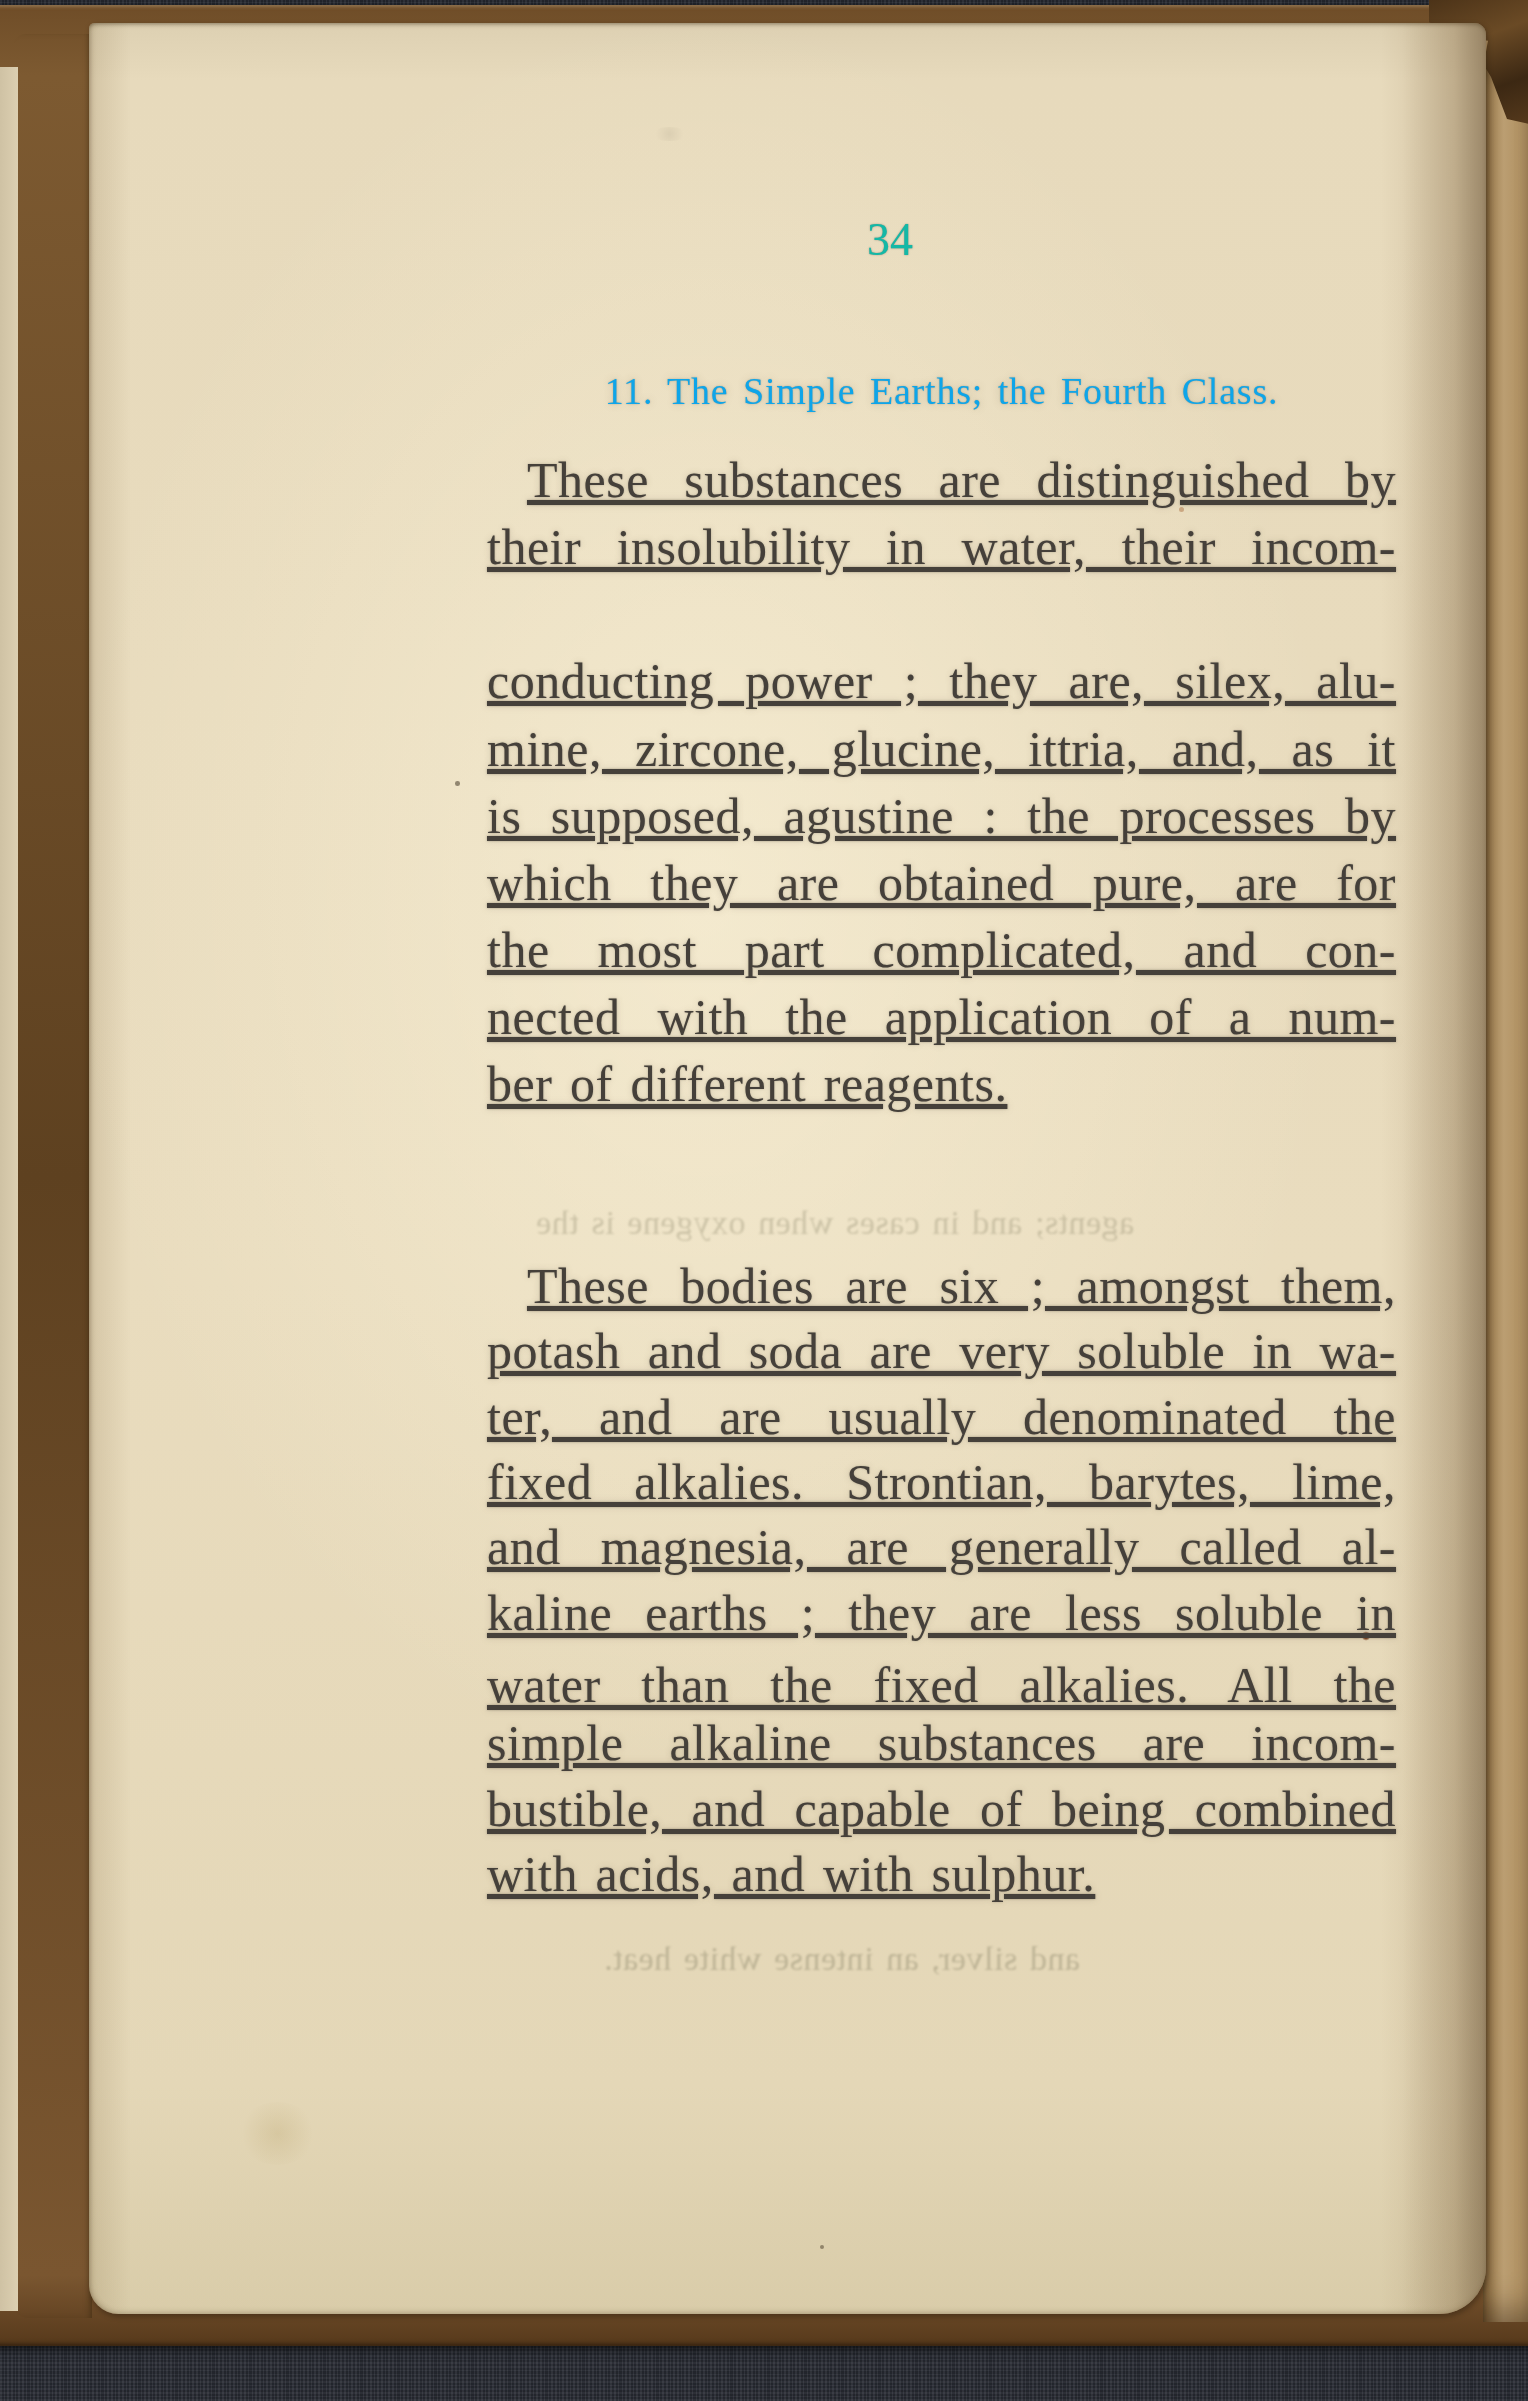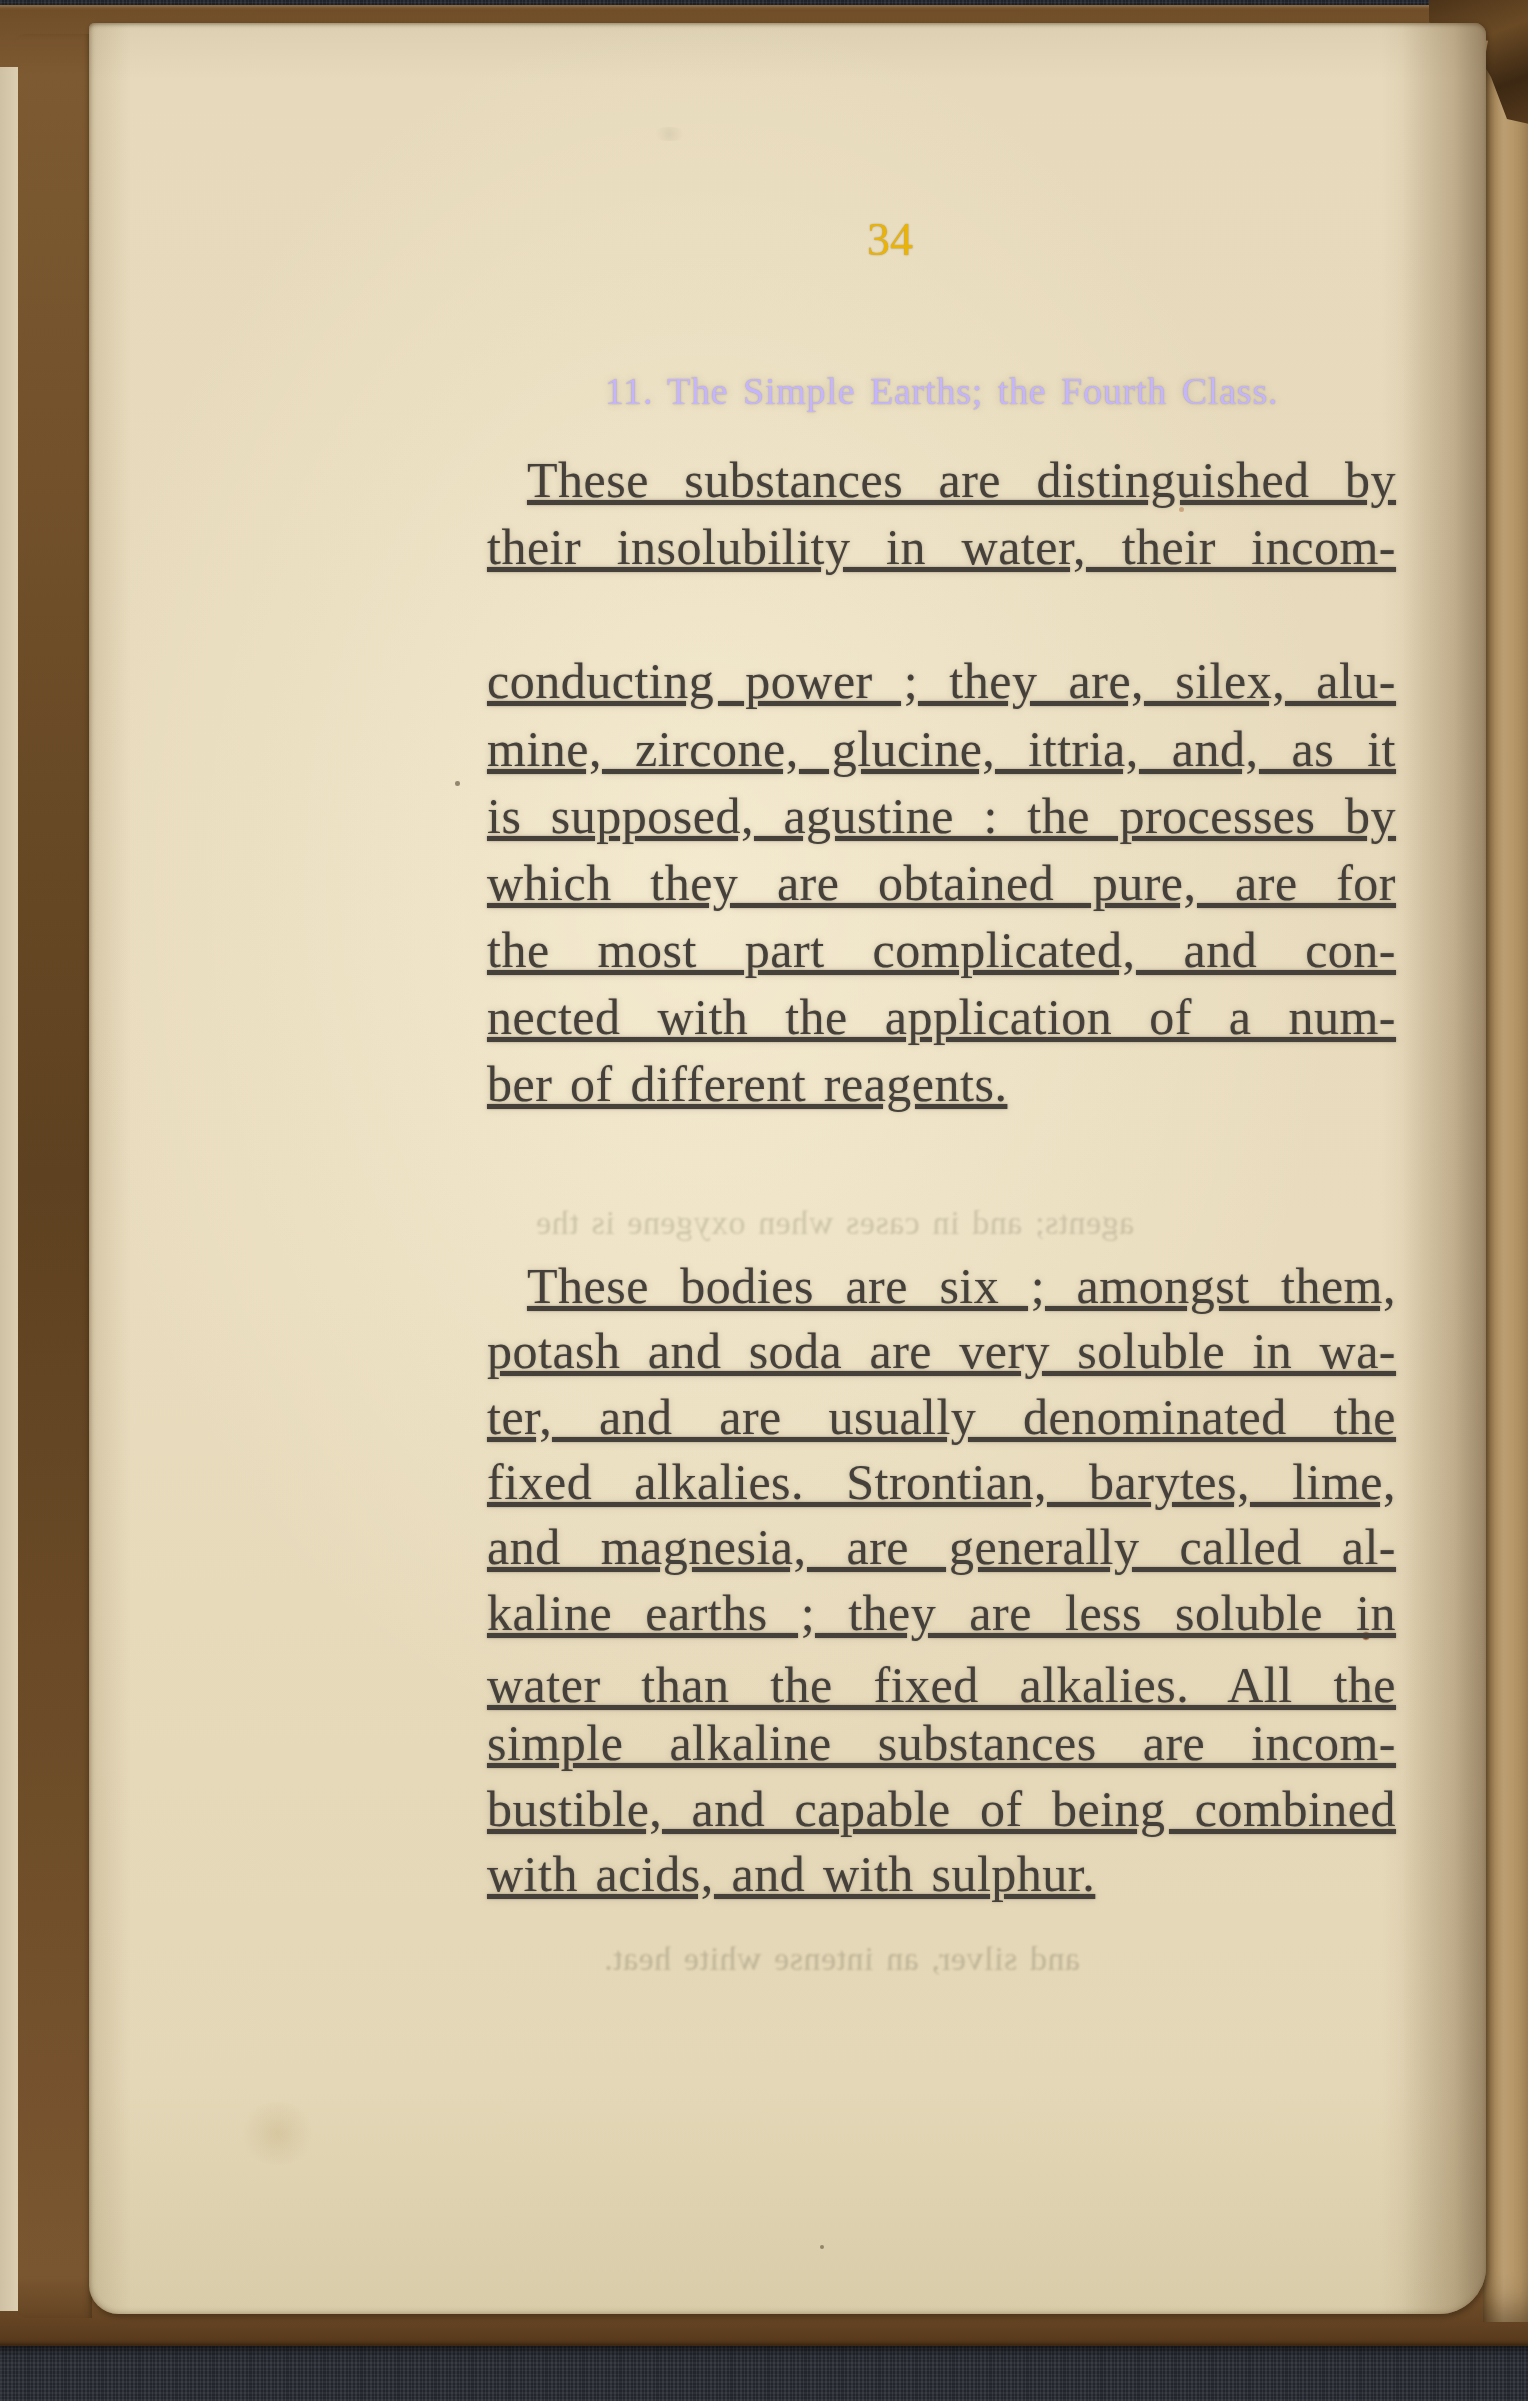--- a/index.html
+++ b/index.html
@@ -83,26 +83,26 @@
     font-size:50px; line-height:58px; letter-spacing:0.5px; word-spacing:4.7px;
     text-align:justify; text-align-last:justify; white-space:nowrap;
     text-shadow:0 0 1.6px rgba(72,64,50,.38), 0 0 7.4px rgba(90,80,60,.18);
     text-decoration:underline;
   }
   .bl.ind{padding-left:40px; width:869px;}
   .bl.last{text-align:left; text-align-last:left;}
   .heading{
     position:absolute; left:487px; width:909px;
     font-size:38px; line-height:45px; letter-spacing:0.8px; word-spacing:4.2px;
-    text-align:center; white-space:nowrap; color:#c4b5fd;
+    text-align:center; white-space:nowrap; color:#0ea5e9;
     text-shadow:0 0 1.6px rgba(72,64,50,.40), 0 0 8.4px rgba(90,80,60,.22);
   }
   .pageno{
     position:absolute; left:816px; top:213px; width:148px;
-    font-size:46px; line-height:53px; text-align:center; color:#eab308;
+    font-size:46px; line-height:53px; text-align:center; color:#14b8a6;
     text-shadow:0 0 1.6px rgba(60,54,44,.5);
   }
   .ghost{
     position:absolute; transform:scaleX(-1);
     font-size:34px; line-height:42px; white-space:nowrap; text-align:center;
     color:#8a8468; opacity:.34; filter:blur(1.3px); letter-spacing:0.5px; word-spacing:3.2px;
   }
   .ghost.g2{opacity:.42;}
   .speck{position:absolute; border-radius:50%;}
   .s1{left:1362px; top:1631px; width:8.4px; height:9.5px; background:radial-gradient(circle,#7e4420 0 40%,rgba(126,68,32,0) 75%);}

